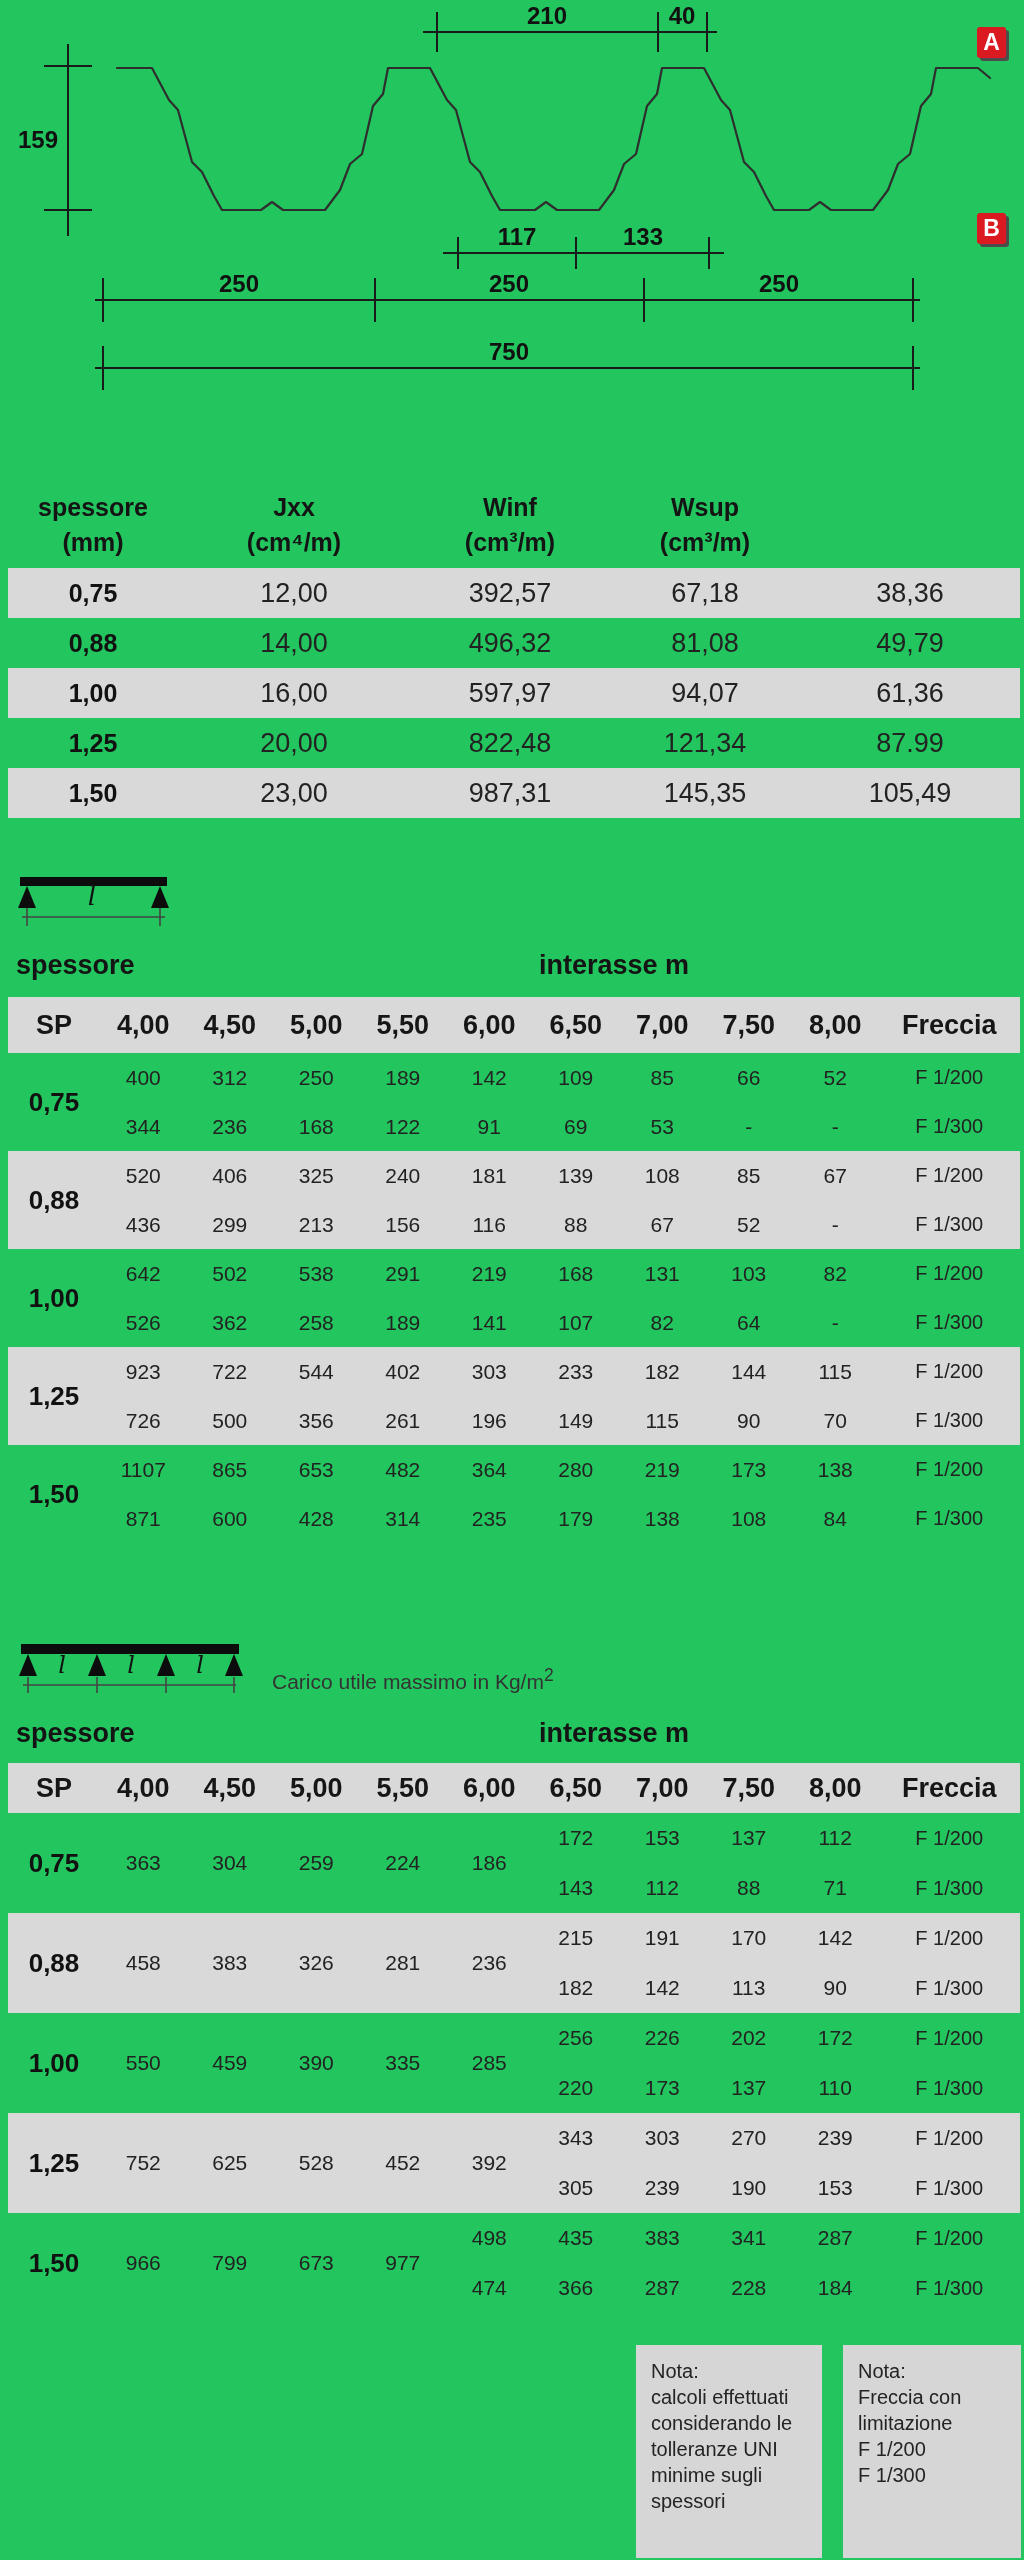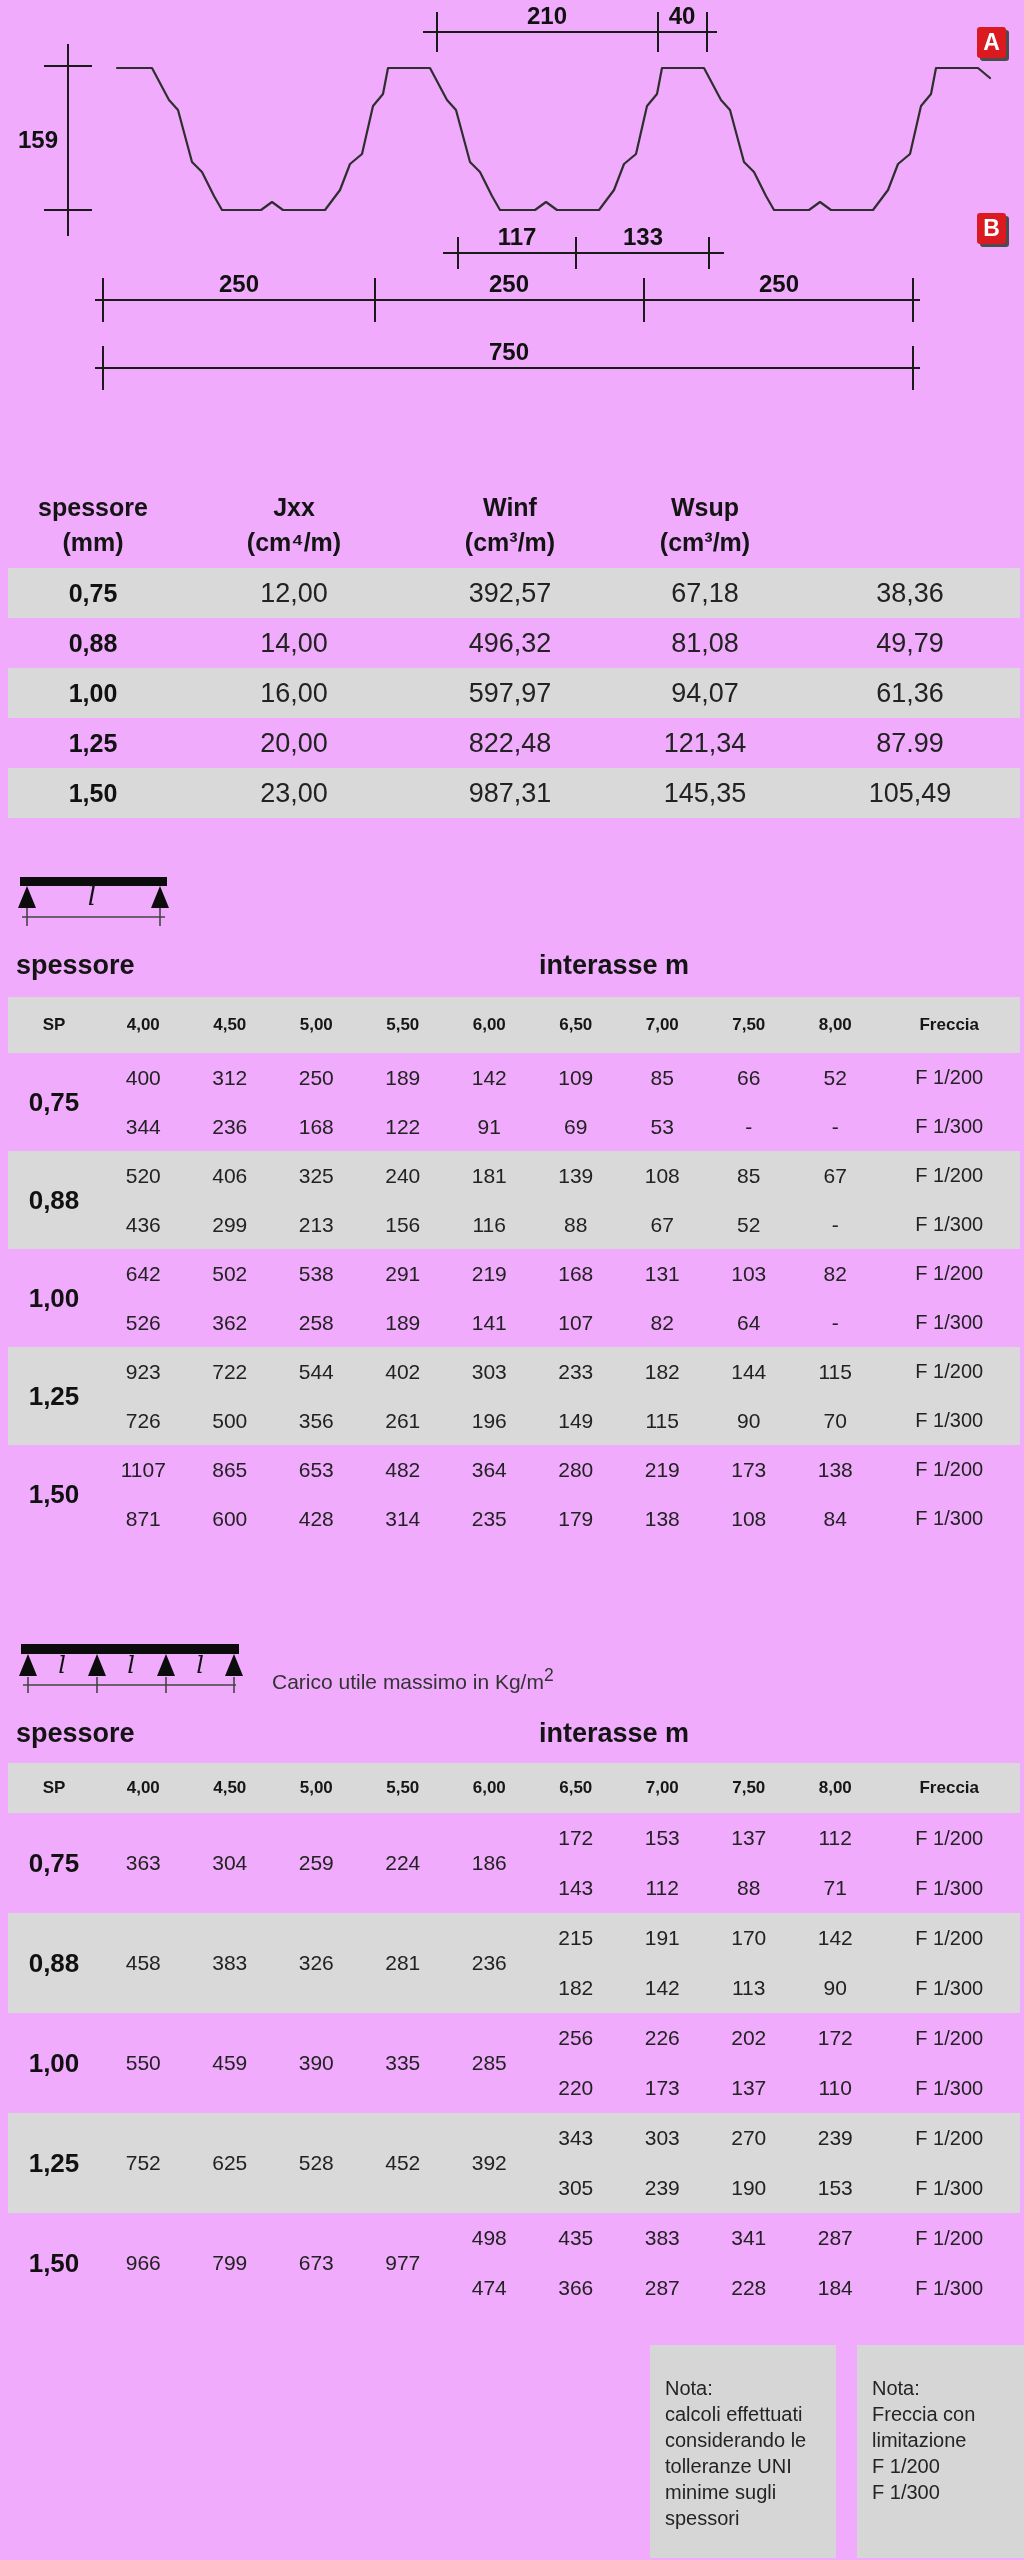--- a/index.html
+++ b/index.html
@@ -1,44 +1,44 @@
 <!DOCTYPE html>
 <html><head>
 <meta charset="utf-8">
 <style>
   html,body{margin:0;padding:0;background:#fff;}
   body{font-family:"Liberation Sans","DejaVu Sans",sans-serif;}
-  .page{position:relative;width:1024px;height:2560px;background:#f0abfc;overflow:hidden;}
+  .page{position:relative;width:1024px;height:2560px;background:#22c55e;overflow:hidden;}
   .abs{position:absolute;}
   .gray{background:#d9d9d9;}
   .bind-list{display:contents;}
   .grid{display:grid;grid-template-columns:92px repeat(9,86.5px) minmax(0,1fr);}
   .c{display:flex;align-items:center;justify-content:center;font-size:21px;color:#222;}
   .pv{font-size:27px;color:#222;}
   .m2{grid-row:span 2;}
-  .hc{display:flex;align-items:center;justify-content:center;font-weight:bold;font-size:17px;color:#161616;}
+  .hc{display:flex;align-items:center;justify-content:center;font-weight:bold;font-size:27px;color:#161616;}
   .spcell{grid-row:span 2;grid-column:1;display:flex;align-items:center;justify-content:center;font-weight:bold;font-size:26px;color:#111;}
   .fr{font-size:20px;}
   
   .ptable{left:8px;top:488px;width:1012px;}
   .pgrid{display:grid;grid-template-columns:170px 232px 200px 190px 220px;}
   .phead{height:80px;}
   .phcell{display:flex;flex-direction:column;align-items:center;justify-content:flex-start;font-weight:bold;font-size:25px;line-height:35px;color:#141414;padding-top:2px;}
   .prow{height:50px;}
   .prow .bind-list > span:first-child{font-weight:bold;font-size:25px;color:#111;}
   
   .ltable{left:8px;width:1012px;}
   .lhead1{height:56px;}
   .lhead2{height:50px;}
   .lblock1{height:98px;grid-auto-rows:49px;}
   .lblock2{height:100px;grid-auto-rows:50px;}
   .sec-label{font-weight:bold;font-size:27px;color:#141414;}
   .caption{font-size:21px;color:#333;}
   .badge{width:29px;height:31px;background:#da1a20;border-radius:3px;box-shadow:3px 3px 0 #4c4c4c;display:flex;align-items:center;justify-content:center;color:#fff;font-weight:bold;font-size:23px;}
-  .note{background:#d6d6d6;padding:30px 15px;font-size:20px;line-height:26px;color:#242424;box-sizing:border-box;margin-left:14px;}
+  .note{background:#d6d6d6;padding:13px 15px;font-size:20px;line-height:26px;color:#242424;box-sizing:border-box;}
   .nline{display:block;}
   svg text{font-family:"Liberation Sans","DejaVu Sans",sans-serif;}
   .dimlabel{font-weight:bold;font-size:24px;fill:#111;}
   .ell{font-family:"DejaVu Serif",serif;font-style:italic;fill:#111;}
 </style>
 </head>
 <body>
 
 <div class="page">
 

